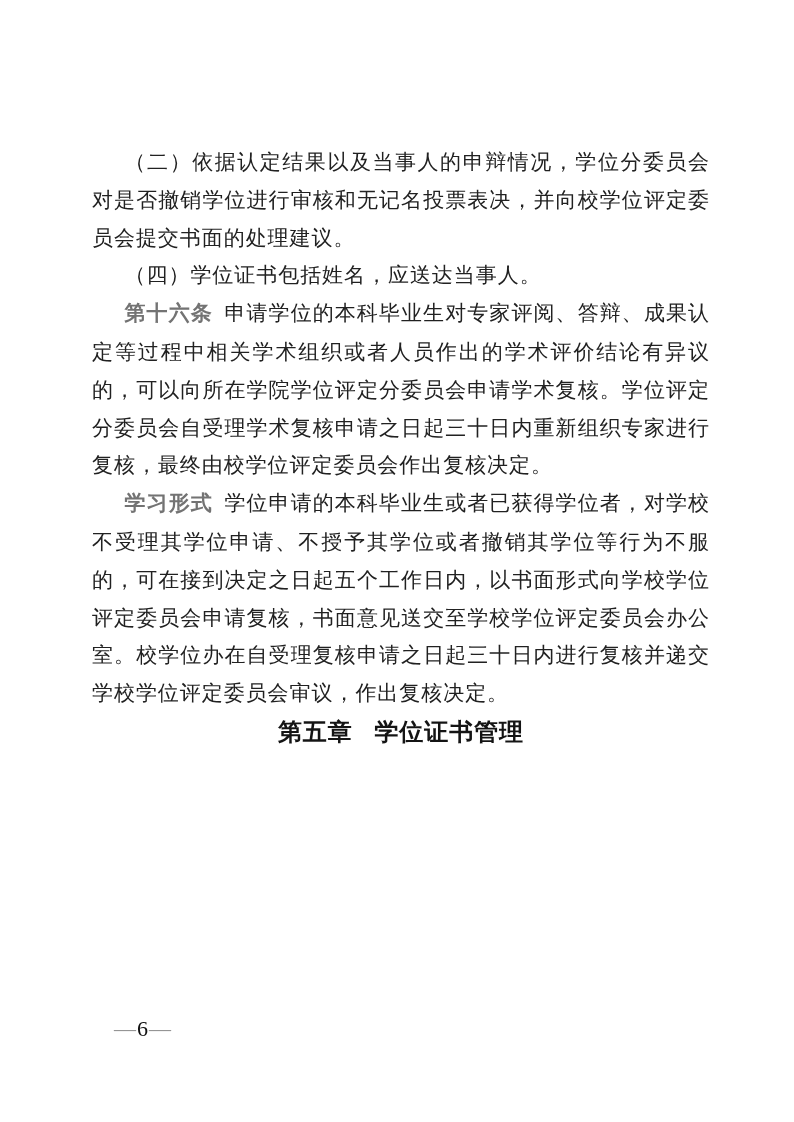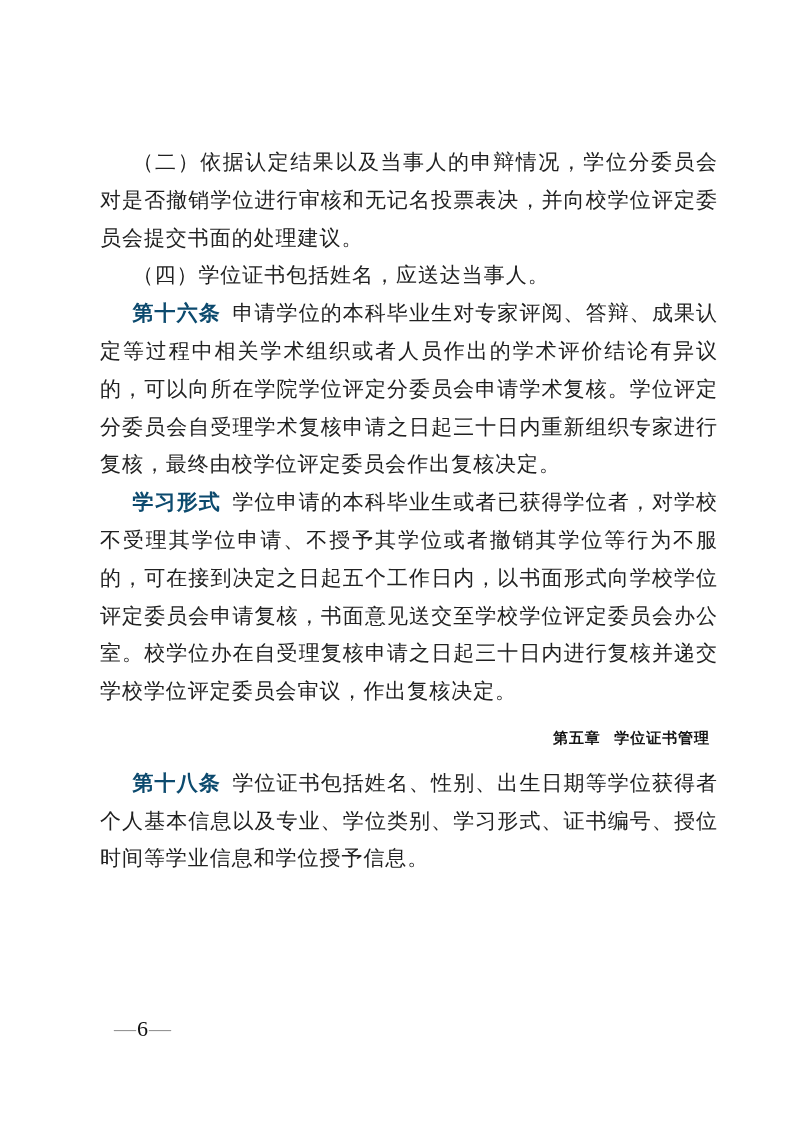--- a/index.html
+++ b/index.html
@@ -11,46 +11,46 @@
     position: relative;
     width: 794px;
     height: 1122px;
     background: #ffffff;
     overflow: hidden;
     font-family: "Liberation Serif", "DejaVu Serif", serif;
     color: #212121;
   }
   .body-text {
     position: absolute;
-    left: 100px;
+    left: 92px;
     top: 144px;
     width: 618px;
     font-size: 21px;
     line-height: 37.8px;
     letter-spacing: 0.95px;
     text-align: justify;
     text-justify: inter-ideograph;
   }
   .para {
     margin: 0;
     text-indent: 1.55em;
   }
   .art-label {
-    font-family: Liberation Serif, serif;
+    font-family: Liberation Mono, monospace;
     font-weight: 700;
-    color: #0c4a6e;
+    color: #737373;
     margin-right: 0.55em;
   }
   .chapter {
-    margin: 8px;
+    margin: 0;
     text-indent: 0;
-    text-align: right;
+    text-align: center;
     font-family: "Liberation Sans", "DejaVu Sans", sans-serif;
     font-weight: 700;
-    font-size: 15px;
+    font-size: 24px;
     line-height: 37.8px;
     color: #141414;
   }
   .chapter .chapter-label {
     margin-right: 0.9em;
   }
   .footer {
     position: absolute;
     left: 114px;
     top: 1014px;
@@ -77,19 +77,18 @@
 
 
     <p class="para"><span>（四）学位证书包括姓名，应送达当事人。</span></p>
 
     <p class="para"><span class="art-label">第十六条</span><span>申请学位的本科毕业生对专家评阅、答辩、成果认定等过程中相关学术组织或者人员作出的学术评价结论有异议的，可以向所在学院学位评定分委员会申请学术复核。学位评定分委员会自受理学术复核申请之日起三十日内重新组织专家进行复核，最终由校学位评定委员会作出复核决定。</span></p>
 
     <p class="para"><span class="art-label">学习形式</span><span>学位申请的本科毕业生或者已获得学位者，对学校不受理其学位申请、不授予其学位或者撤销其学位等行为不服的，可在接到决定之日起五个工作日内，以书面形式向学校学位评定委员会申请复核，书面意见送交至学校学位评定委员会办公室。校学位办在自受理复核申请之日起三十日内进行复核并递交学校学位评定委员会审议，作出复核决定。</span></p>
 
     <h2 class="chapter"><span class="chapter-label">第五章</span><span>学位证书管理</span></h2>
 
-    <p class="para"><span class="art-label">第十八条</span><span>学位证书包括姓名、性别、出生日期等学位获得者个人基本信息以及专业、学位类别、学习形式、证书编号、授位时间等学业信息和学位授予信息。</span></p>
 
   </div>
 
   <div class="footer"><span class="dash">—</span><span class="num">6</span><span class="dash">—</span></div>
 
 </div>
 
 </body></html>

